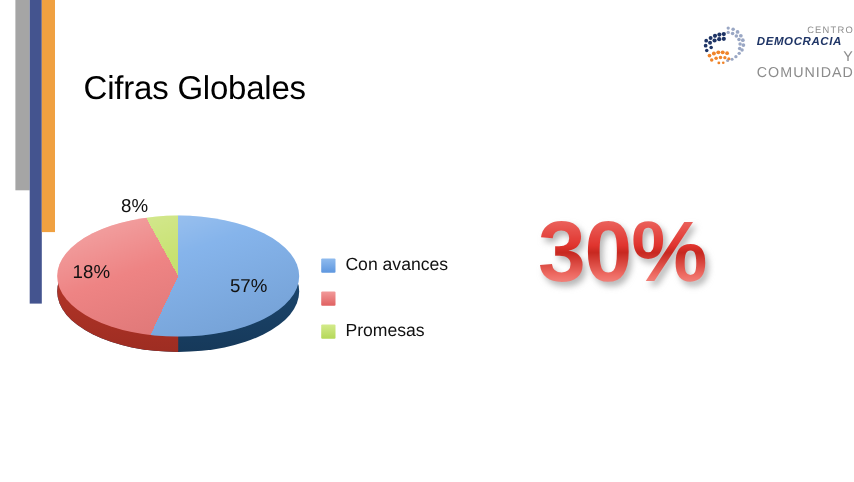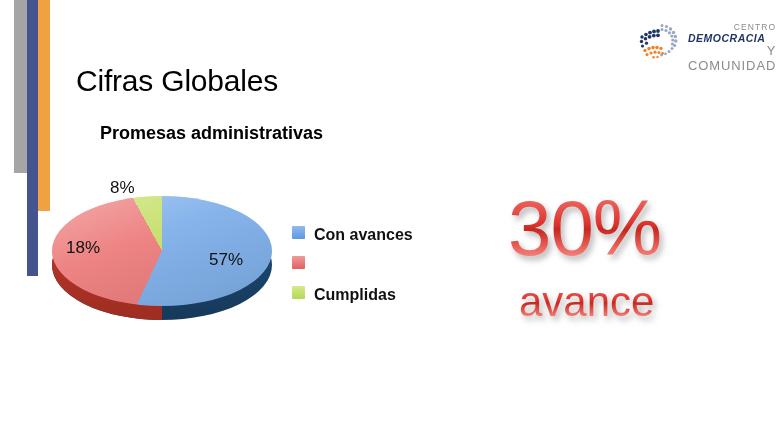--- a/index.html
+++ b/index.html
@@ -124,49 +124,48 @@
   #pie-label-green { left: 110px; top: 178px; }
 
   
   .legend {
     position: absolute;
     left: 292px;
     top: 226px;
   }
   .legend-row {
     display: flex;
+    align-items: center;
     height: 30px;
-    font-weight: bold;
   }
   .legend-swatch {
     width: 13px;
     height: 13px;
     margin-right: 9px;
     flex: 0 0 auto;
     border-radius: 1px;
   }
   .legend-label {
     font-size: 16px;
     color: #111111;
     white-space: nowrap;
   }
 
   
   .wordart {
     position: absolute;
-    font-weight: normal;
+    font-weight: bold;
     color: #E03A35;
     background: linear-gradient(180deg, #F07A74 0%, #E0342E 44%, #C72820 52%, #EE6B63 78%, #F5A49E 100%);
     -webkit-background-clip: text;
     background-clip: text;
     -webkit-text-fill-color: transparent;
     filter: drop-shadow(3px 4px 3px rgba(120,120,120,0.55));
     white-space: nowrap;
     letter-spacing: -1px;
-    margin-left: 19px;
   }
   #wordart-pct {
     left: 489px;
     top: 189px;
     font-size: 78px;
     line-height: 1;
   }
   #wordart-avance {
     left: 500px;
     top: 281px;
@@ -236,21 +235,20 @@
           <circle cx="25.5" cy="40" r="1.2"></circle>
       </g>
     </svg>
     <div class="logo-text">
       <div class="logo-l1">CENTRO</div>
       <div class="logo-l2">DEMOCRACIA</div>
       <div class="logo-l3">Y COMUNIDAD</div>
     </div>
   </div>
 
-  <div class="section-heading" id="heading-admin">Promesas administrativas</div>
 
 
   <div class="pie-wrap">
     <div class="pie-depth"></div>
     <div class="pie-depth-red"></div>
     <div class="pie-top" style="background: conic-gradient(rgb(127, 176, 234) 0deg, rgb(127, 176, 234) 205.2deg, rgb(237, 125, 125) 205.2deg, rgb(237, 125, 125) 331.2deg, rgb(197, 224, 106) 331.2deg, rgb(197, 224, 106) 360deg);">
       <div class="pie-sheen"></div>
     </div>
   </div>
 
@@ -261,20 +259,19 @@
   <div class="legend">
     <div class="legend-row">
       <span class="legend-swatch" style="background:linear-gradient(180deg,#8FBBEE,#5E97DF);"></span>
       <span class="legend-label">Con avances</span>
     </div>
     <div class="legend-row">
       <span class="legend-swatch" style="background:linear-gradient(180deg,#F29A9A,#E06161);"></span>
     </div>
     <div class="legend-row">
       <span class="legend-swatch" style="background:linear-gradient(180deg,#D3EA8B,#B4D857);"></span>
-      <span class="legend-label">Cumplidas</span>
+      <span class="legend-label">Promesas</span>
     </div>
   </div>
 
   <div class="wordart" id="wordart-pct">30%</div>
-  <div class="wordart" id="wordart-avance">avance</div>
 
 </div>
 
 </body></html>

